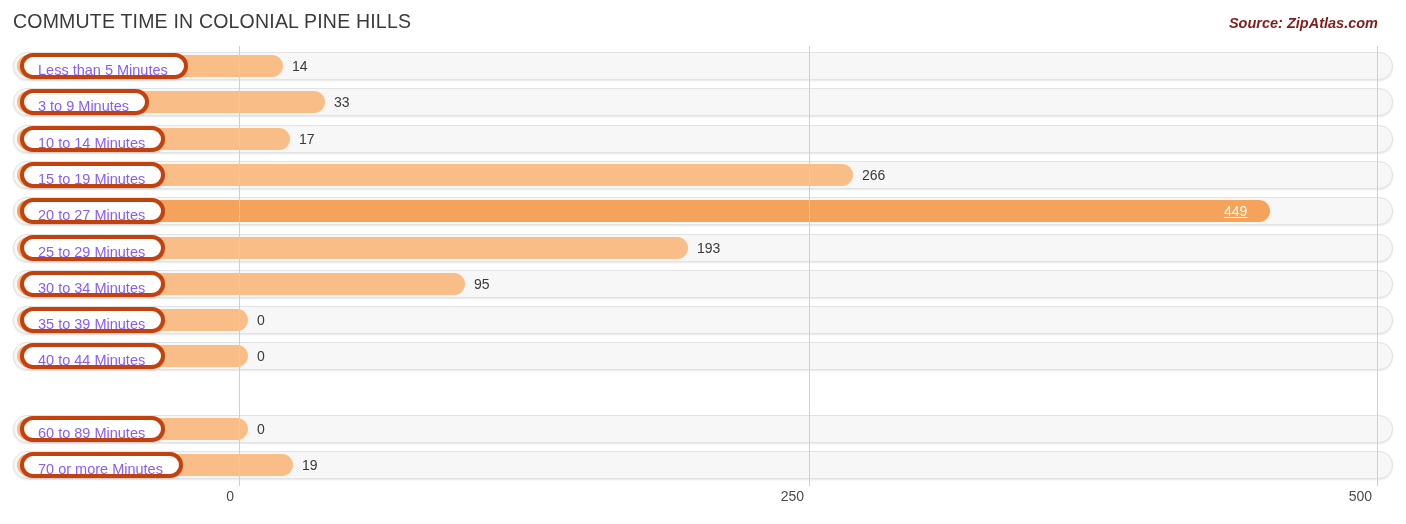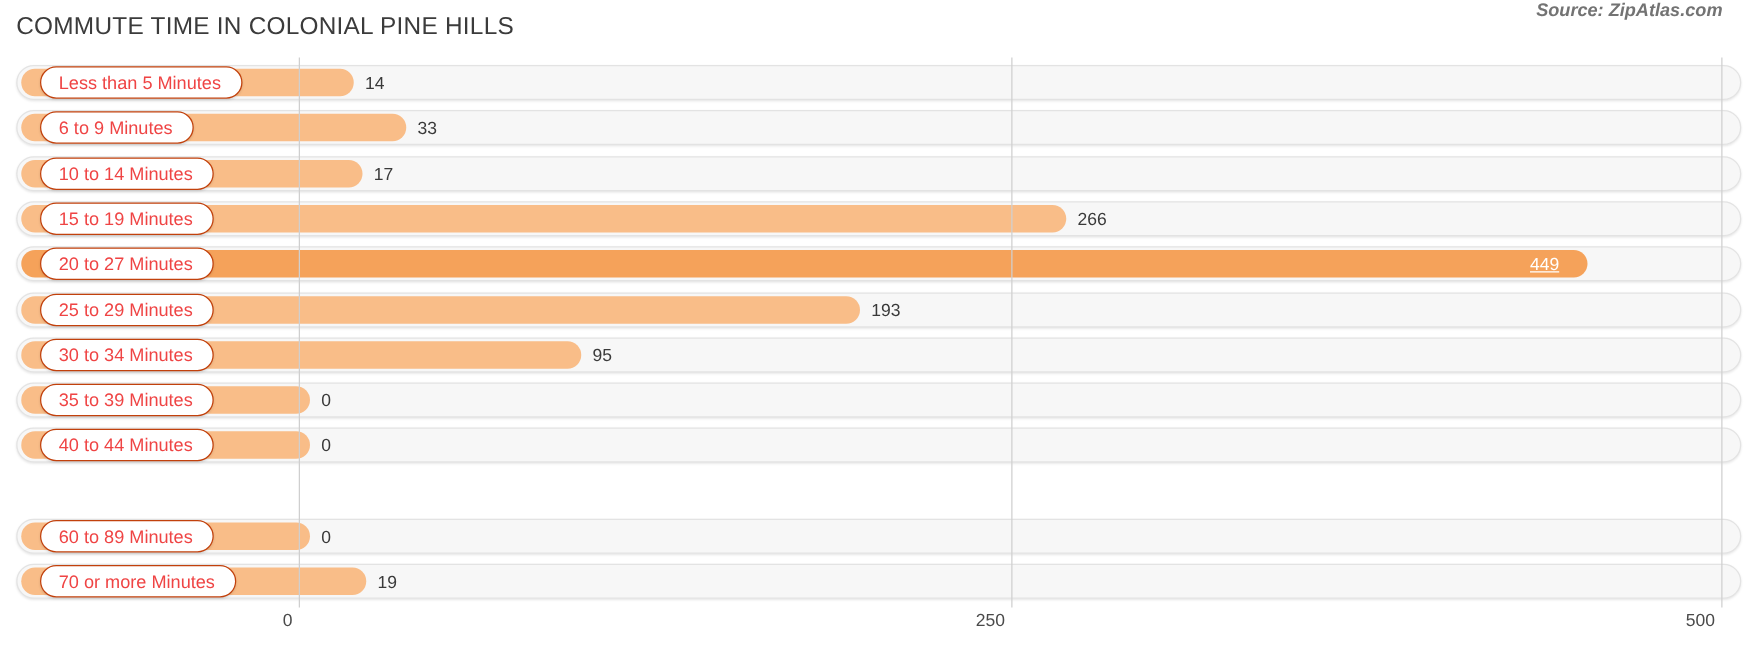--- a/index.html
+++ b/index.html
@@ -25,25 +25,25 @@
   #chart-title {
     position: absolute;
     left: 13px; top: 10px;
     font-size: 19.5px;
     letter-spacing: .2px;
     color: #3b3b3b;
     white-space: nowrap;
   }
   #source-label {
     position: absolute;
-    right: 12px; top: 1px;
+    right: 12px; top: 15px;
     font-size: 14.5px;
     font-style: italic;
     font-weight: bold;
-    color: #737373;
+    color: #7f1d1d;
     white-space: nowrap;
   }
 
   
   #plot {
     position: absolute;
     left: 0; top: 46px;
     width: 1406px;
     height: 440px;
   }
@@ -85,30 +85,30 @@
     height: 22px;
     border-radius: 11px;
     background: #f9bd88;
     z-index: 2;
   }
   .bar.max {
     background: #f5a25a;
   }
   .pill {
     position: absolute;
-    left: 32px;
+    left: 20px;
     top: 5px;
     height: 26px;
     line-height: 26px;
     padding: 0 16px 0 14px;
     background: #ffffff;
-    border: 1px solid #c2410c;
+    border: 4px solid #c2410c;
     border-radius: 13px;
     font-size: 14.5px;
-    color: #ef4444;
+    color: #8b5cf6;
     white-space: nowrap;
     box-sizing: border-box;
     box-shadow: 0 1px 2px rgba(0,0,0,0.13);
     z-index: 3;
   }
   .value {
     position: absolute;
     top: 5px;
     height: 26px;
     line-height: 26px;
@@ -148,21 +148,21 @@
 <div id="plot">
     <div class="row" style="top: 2px;">
       <div class="track"></div>
       <div class="bar" style="width: 266px;"></div>
       <div class="pill">Less than 5 Minutes</div>
       <div class="value" style="left: 292px;">14</div>
     </div>
     <div class="row" style="top: 38.3px;">
       <div class="track"></div>
       <div class="bar" style="width: 308px;"></div>
-      <div class="pill">6 to 9 Minutes</div>
+      <div class="pill">3 to 9 Minutes</div>
       <div class="value" style="left: 334px;">33</div>
     </div>
     <div class="row" style="top: 74.6px;">
       <div class="track"></div>
       <div class="bar" style="width: 273px;"></div>
       <div class="pill">10 to 14 Minutes</div>
       <div class="value" style="left: 299px;">17</div>
     </div>
     <div class="row" style="top: 110.9px;">
       <div class="track"></div>

